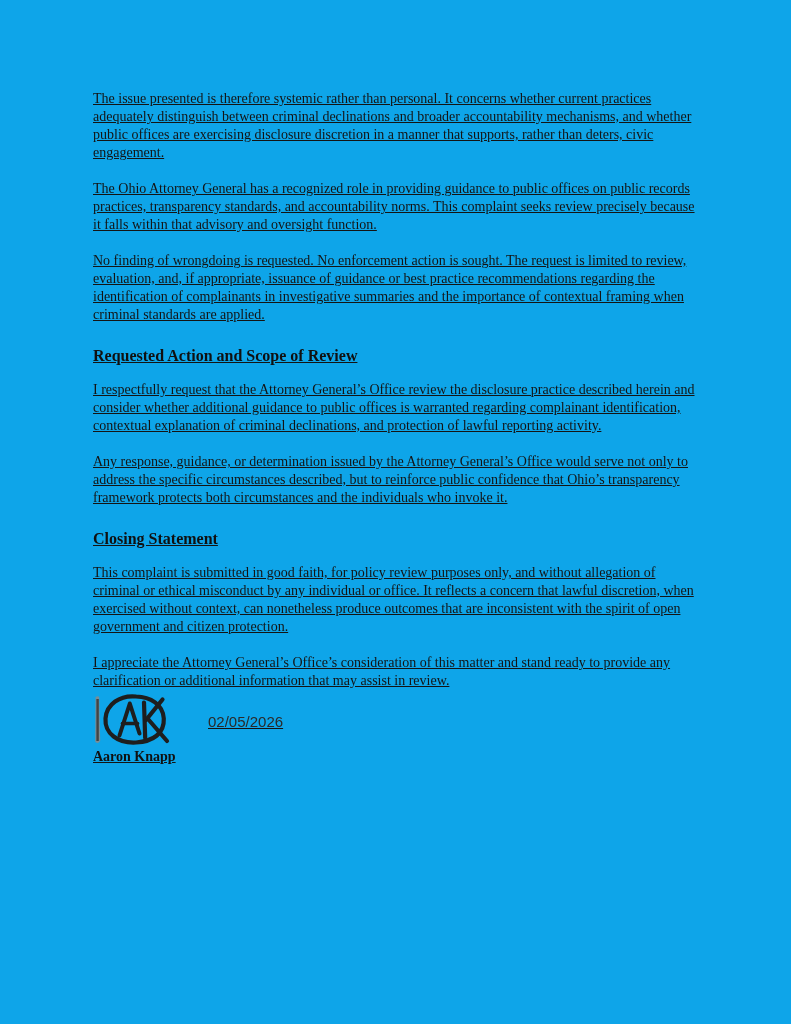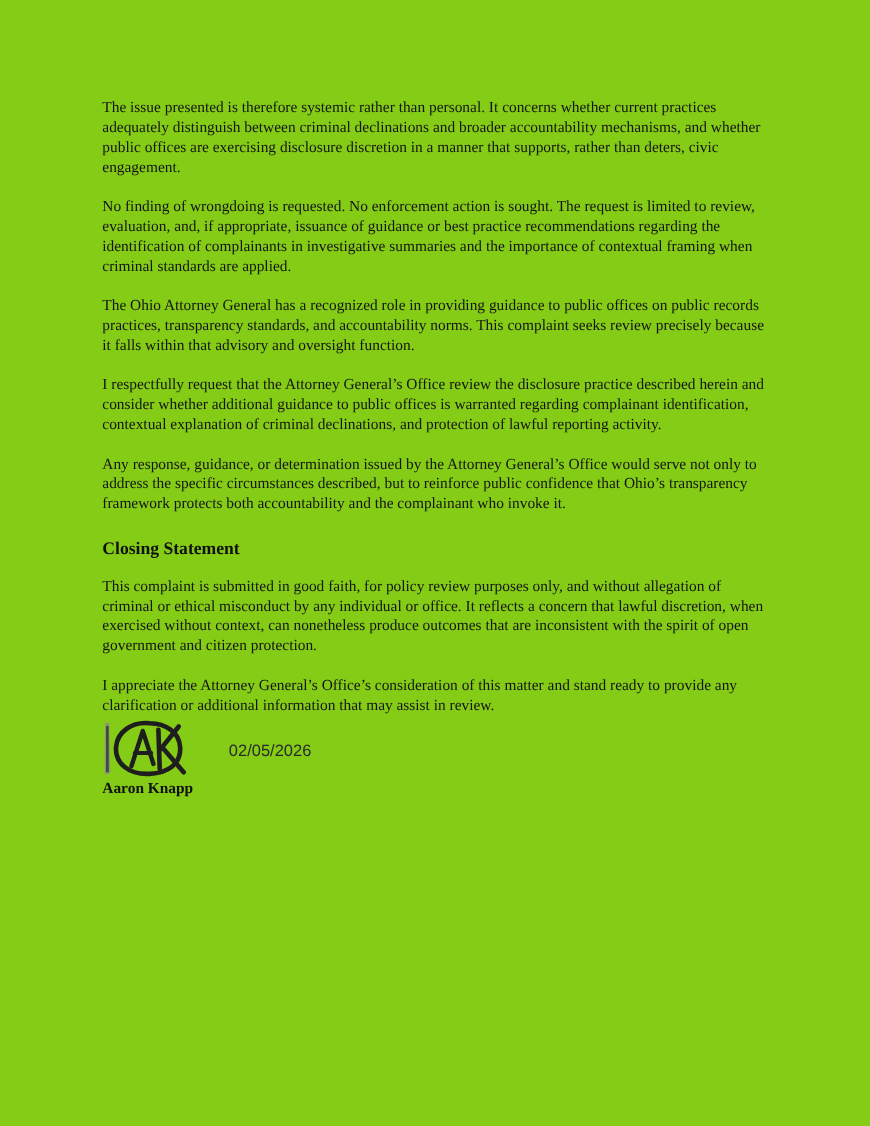--- a/index.html
+++ b/index.html
@@ -12,21 +12,22 @@
     height: 1024px;
     position: relative;
     font-family: "Liberation Serif", serif;
     color: #141414;
   }
   .page {
     box-sizing: border-box;
     width: 791px;
     height: 1024px;
     padding: 90px 88px 0 93px;
-    background: #84cc16;
+    background: #0ea5e9;
+    text-decoration: underline;
   }
   .doc p {
     margin: 0 0 18px 0;
     font-size: 14px;
     line-height: 18px;
     text-align: left;
     max-width: 612px;
   }
   .doc h2 {
     margin: 22px 0 16px 0;
@@ -71,28 +72,29 @@
   }
 </style>
 </head>
 <body>
 
 <div class="page doc">
 
   <p>The issue presented is therefore systemic rather than personal. It concerns whether current practices adequately distinguish between criminal declinations and broader accountability mechanisms, and whether public offices are exercising disclosure discretion in a manner that supports, rather than deters, civic engagement.</p>
 
 
+  <p>The Ohio Attorney General has a recognized role in providing guidance to public offices on public records practices, transparency standards, and accountability norms. This complaint seeks review precisely because it falls within that advisory and oversight function.</p>
+
   <p>No finding of wrongdoing is requested. No enforcement action is sought. The request is limited to review, evaluation, and, if appropriate, issuance of guidance or best practice recommendations regarding the identification of complainants in investigative summaries and the importance of contextual framing when criminal standards are applied.</p>
 
-  <p>The Ohio Attorney General has a recognized role in providing guidance to public offices on public records practices, transparency standards, and accountability norms. This complaint seeks review precisely because it falls within that advisory and oversight function.</p>
-
+  <h2>Requested Action and Scope of Review</h2>
 
   <p>I respectfully request that the Attorney General’s Office review the disclosure practice described herein and consider whether additional guidance to public offices is warranted regarding complainant identification, contextual explanation of criminal declinations, and protection of lawful reporting activity.</p>
 
-  <p>Any response, guidance, or determination issued by the Attorney General’s Office would serve not only to address the specific circumstances described, but to reinforce public confidence that Ohio’s transparency framework protects both accountability and the complainant who invoke it.</p>
+  <p>Any response, guidance, or determination issued by the Attorney General’s Office would serve not only to address the specific circumstances described, but to reinforce public confidence that Ohio’s transparency framework protects both circumstances and the individuals who invoke it.</p>
 
   <h2>Closing Statement</h2>
 
   <p>This complaint is submitted in good faith, for policy review purposes only, and without allegation of criminal or ethical misconduct by any individual or office. It reflects a concern that lawful discretion, when exercised without context, can nonetheless produce outcomes that are inconsistent with the spirit of open government and citizen protection.</p>
 
   <p class="closing-para">I appreciate the Attorney General’s Office’s consideration of this matter and stand ready to provide any clarification or additional information that may assist in review.</p>
 
   <div class="signature-block">
     <div class="sig-row">
       <svg class="sig-svg" viewBox="0 0 85 55" xmlns="http://www.w3.org/2000/svg" aria-hidden="true">

